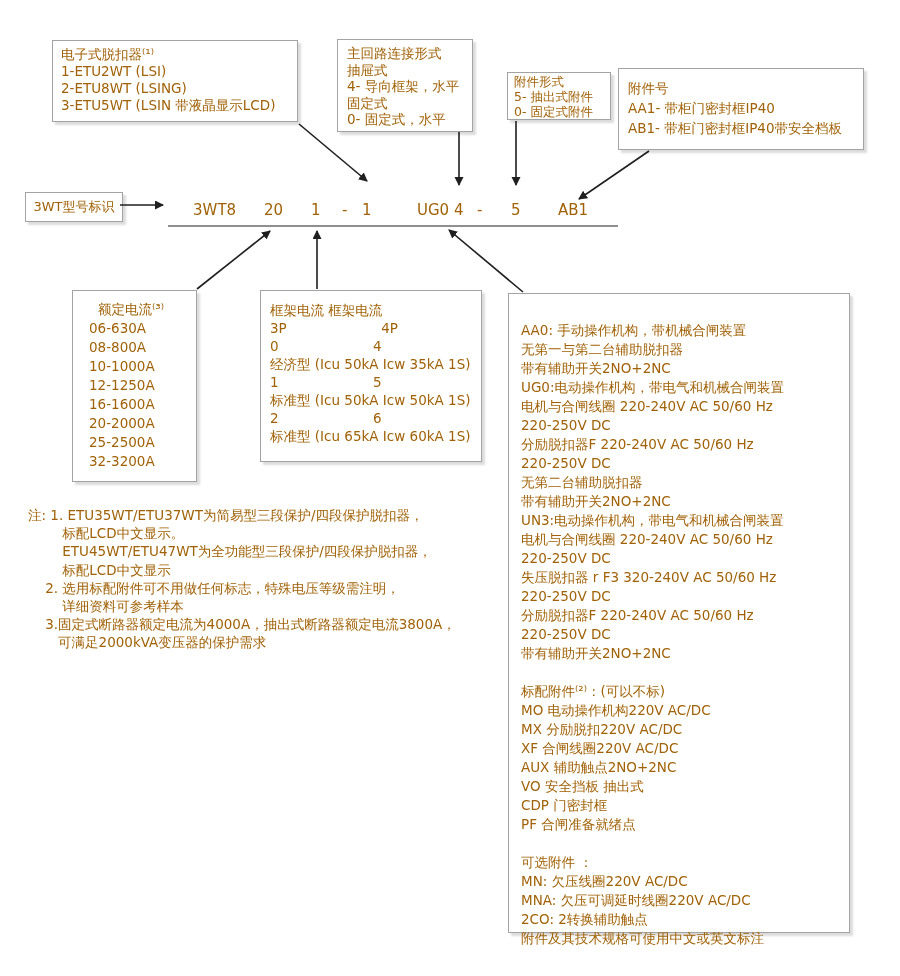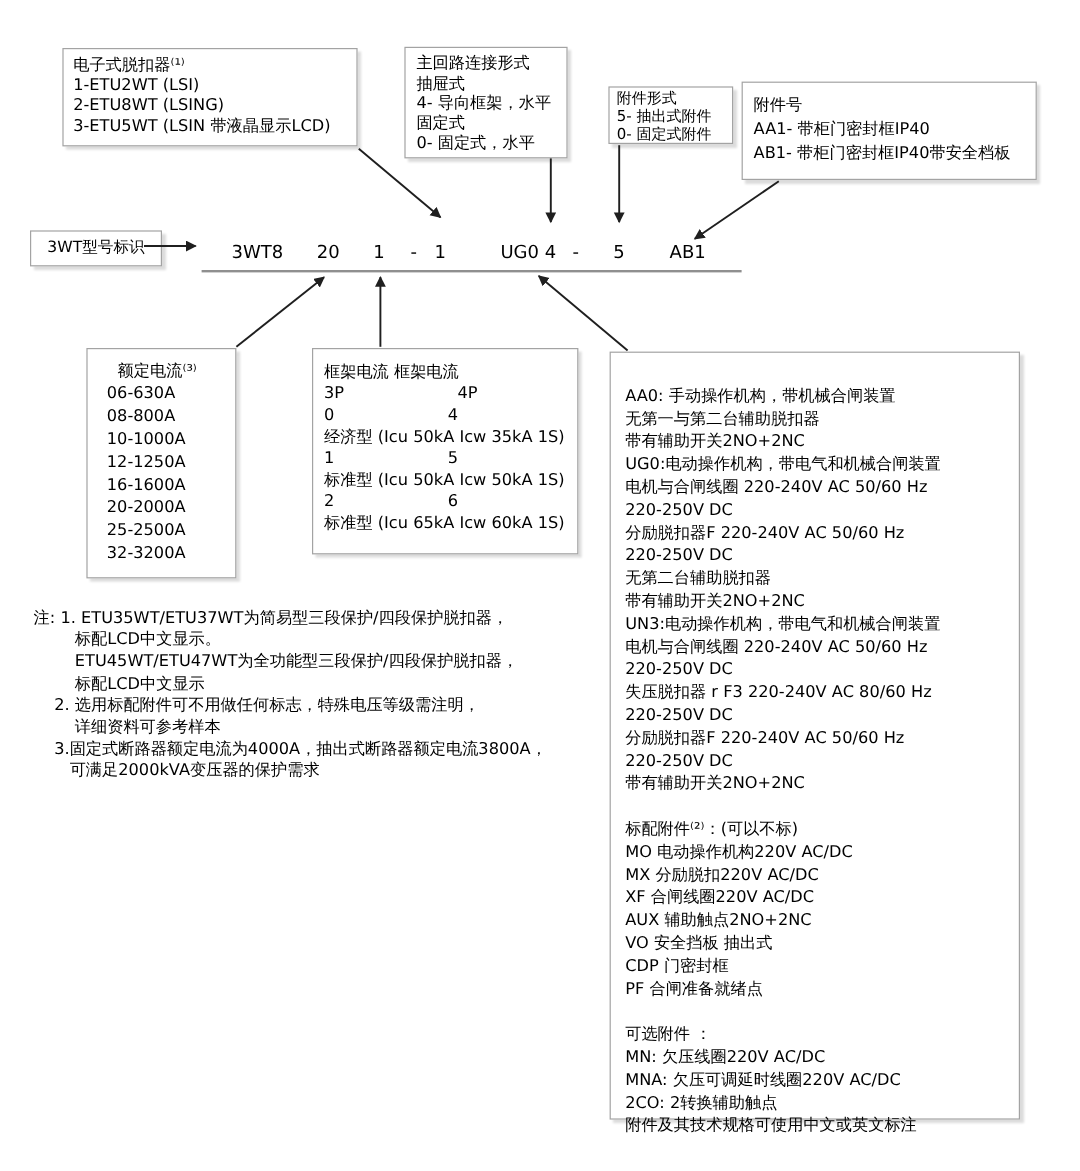--- a/index.html
+++ b/index.html
@@ -1,37 +1,37 @@
 <!DOCTYPE html>
 <html><head>
 <meta charset="utf-8">
 <title>3WT8</title>
 <style>
   html,body{margin:0;padding:0;background:#ffffff;}
   #canvas{
     position:relative;width:900px;height:976px;background:#ffffff;overflow:hidden;
     font-family:"DejaVu Sans","Liberation Sans",sans-serif;
-    color:#000000;
+    color:#a16207;
   }
   .box{
     position:absolute;background:#ffffff;border:1px solid #a3a3a3;
     box-shadow:3px 3px 2px rgba(0,0,0,0.14);
     box-sizing:border-box;
   }
   .line{white-space:pre;}
   .line:empty::before{content:"\a0";}
 
   
   #box-trip{left:52px;top:40px;width:246px;height:82px;padding:5px 8px;font-size:13.5px;line-height:17px;}
   #box-conn{left:337px;top:39px;width:136px;height:93px;padding:5px 9px;font-size:13.5px;line-height:16.5px;}
   #box-accform{left:507px;top:72px;width:104px;height:48px;padding:1px 6px;font-size:12.5px;line-height:15px;}
   #box-accnum{left:618px;top:68px;width:246px;height:82px;padding:9px 9px;font-size:13.5px;line-height:20px;}
 
   
-  #box-label{left:25px;top:192px;width:110px;height:30px;padding:4px 4px;font-size:13px;line-height:20px;text-align:center;}
+  #box-label{left:25px;top:192px;width:98px;height:30px;padding:4px 4px;font-size:13px;line-height:20px;text-align:center;}
   #model-row{position:absolute;left:0;top:201px;width:900px;height:22px;font-size:15px;}
   #model-row .seg{position:absolute;top:0;}
   .seg:nth-child(1){left:193px}
   .seg:nth-child(2){left:264px}
   .seg:nth-child(3){left:311px}
   .seg:nth-child(4){left:342px}
   .seg:nth-child(5){left:362px}
   .seg:nth-child(6){left:417px}
   .seg:nth-child(7){left:454px}
   .seg:nth-child(8){left:477px}
@@ -132,21 +132,21 @@
       <div class="line">UG0:电动操作机构，带电气和机械合闸装置</div>
       <div class="line">电机与合闸线圈 220-240V AC 50/60 Hz</div>
       <div class="line">220-250V DC</div>
       <div class="line">分励脱扣器F 220-240V AC 50/60 Hz</div>
       <div class="line">220-250V DC</div>
       <div class="line">无第二台辅助脱扣器</div>
       <div class="line">带有辅助开关2NO+2NC</div>
       <div class="line">UN3:电动操作机构，带电气和机械合闸装置</div>
       <div class="line">电机与合闸线圈 220-240V AC 50/60 Hz</div>
       <div class="line">220-250V DC</div>
-      <div class="line">失压脱扣器 r F3 220-240V AC 80/60 Hz</div>
+      <div class="line">失压脱扣器 r F3 320-240V AC 50/60 Hz</div>
       <div class="line">220-250V DC</div>
       <div class="line">分励脱扣器F 220-240V AC 50/60 Hz</div>
       <div class="line">220-250V DC</div>
       <div class="line">带有辅助开关2NO+2NC</div>
       <div class="line"></div>
       <div class="line">标配附件⁽²⁾：(可以不标)</div>
       <div class="line">MO 电动操作机构220V AC/DC</div>
       <div class="line">MX 分励脱扣220V AC/DC</div>
       <div class="line">XF 合闸线圈220V AC/DC</div>
       <div class="line">AUX 辅助触点2NO+2NC</div>

